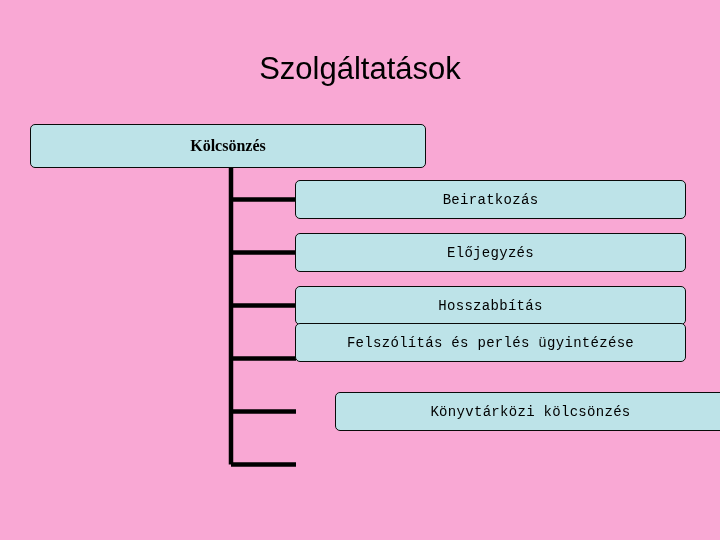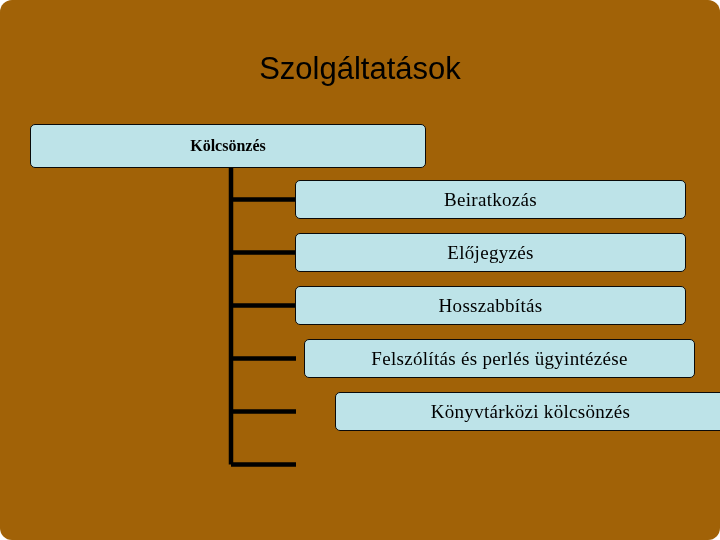--- a/index.html
+++ b/index.html
@@ -12,22 +12,21 @@
     background: #ffffff;
     font-family: "Liberation Serif", serif;
     overflow: hidden;
     position: relative;
   }
 
   #slide {
     position: relative;
     width: 720px;
     height: 540px;
-    background: #a16207;
-    border-radius: 12px;
+    background: #f9a8d4;
   }
 
   
   #title {
     position: absolute;
     left: 0;
     top: 50px;
     width: 720px;
     text-align: center;
     font-family: "Liberation Sans", sans-serif;
@@ -78,30 +77,30 @@
     height: 44px;
     font-size: 16px;
     font-weight: bold;
     font-family: "Liberation Serif", serif;
   }
 
   .node-child {
     left: 295px;
     width: 391px;
     height: 39px;
-    font-size: 19px;
+    font-size: 14px;
     font-weight: 400;
-    font-family: Liberation Serif, serif;
+    font-family: Liberation Mono, monospace;
     letter-spacing: 0.3px;
   }
 
   .node-child.c0 { top: 180px; }
   .node-child.c1 { top: 233px; }
   .node-child.c2 { top: 286px; }
-  .node-child.c3 { top: 339px; margin-left: 9px; }
+  .node-child.c3 { top: 323px; }
   .node-child.c4 { top: 392px; margin-left: 40px; }
   .node-child.c5 { top: 445px; }
 
   .node-label {
     display: block;
     padding: 0 8px;
     white-space: nowrap;
   }
 </style>
 </head>

